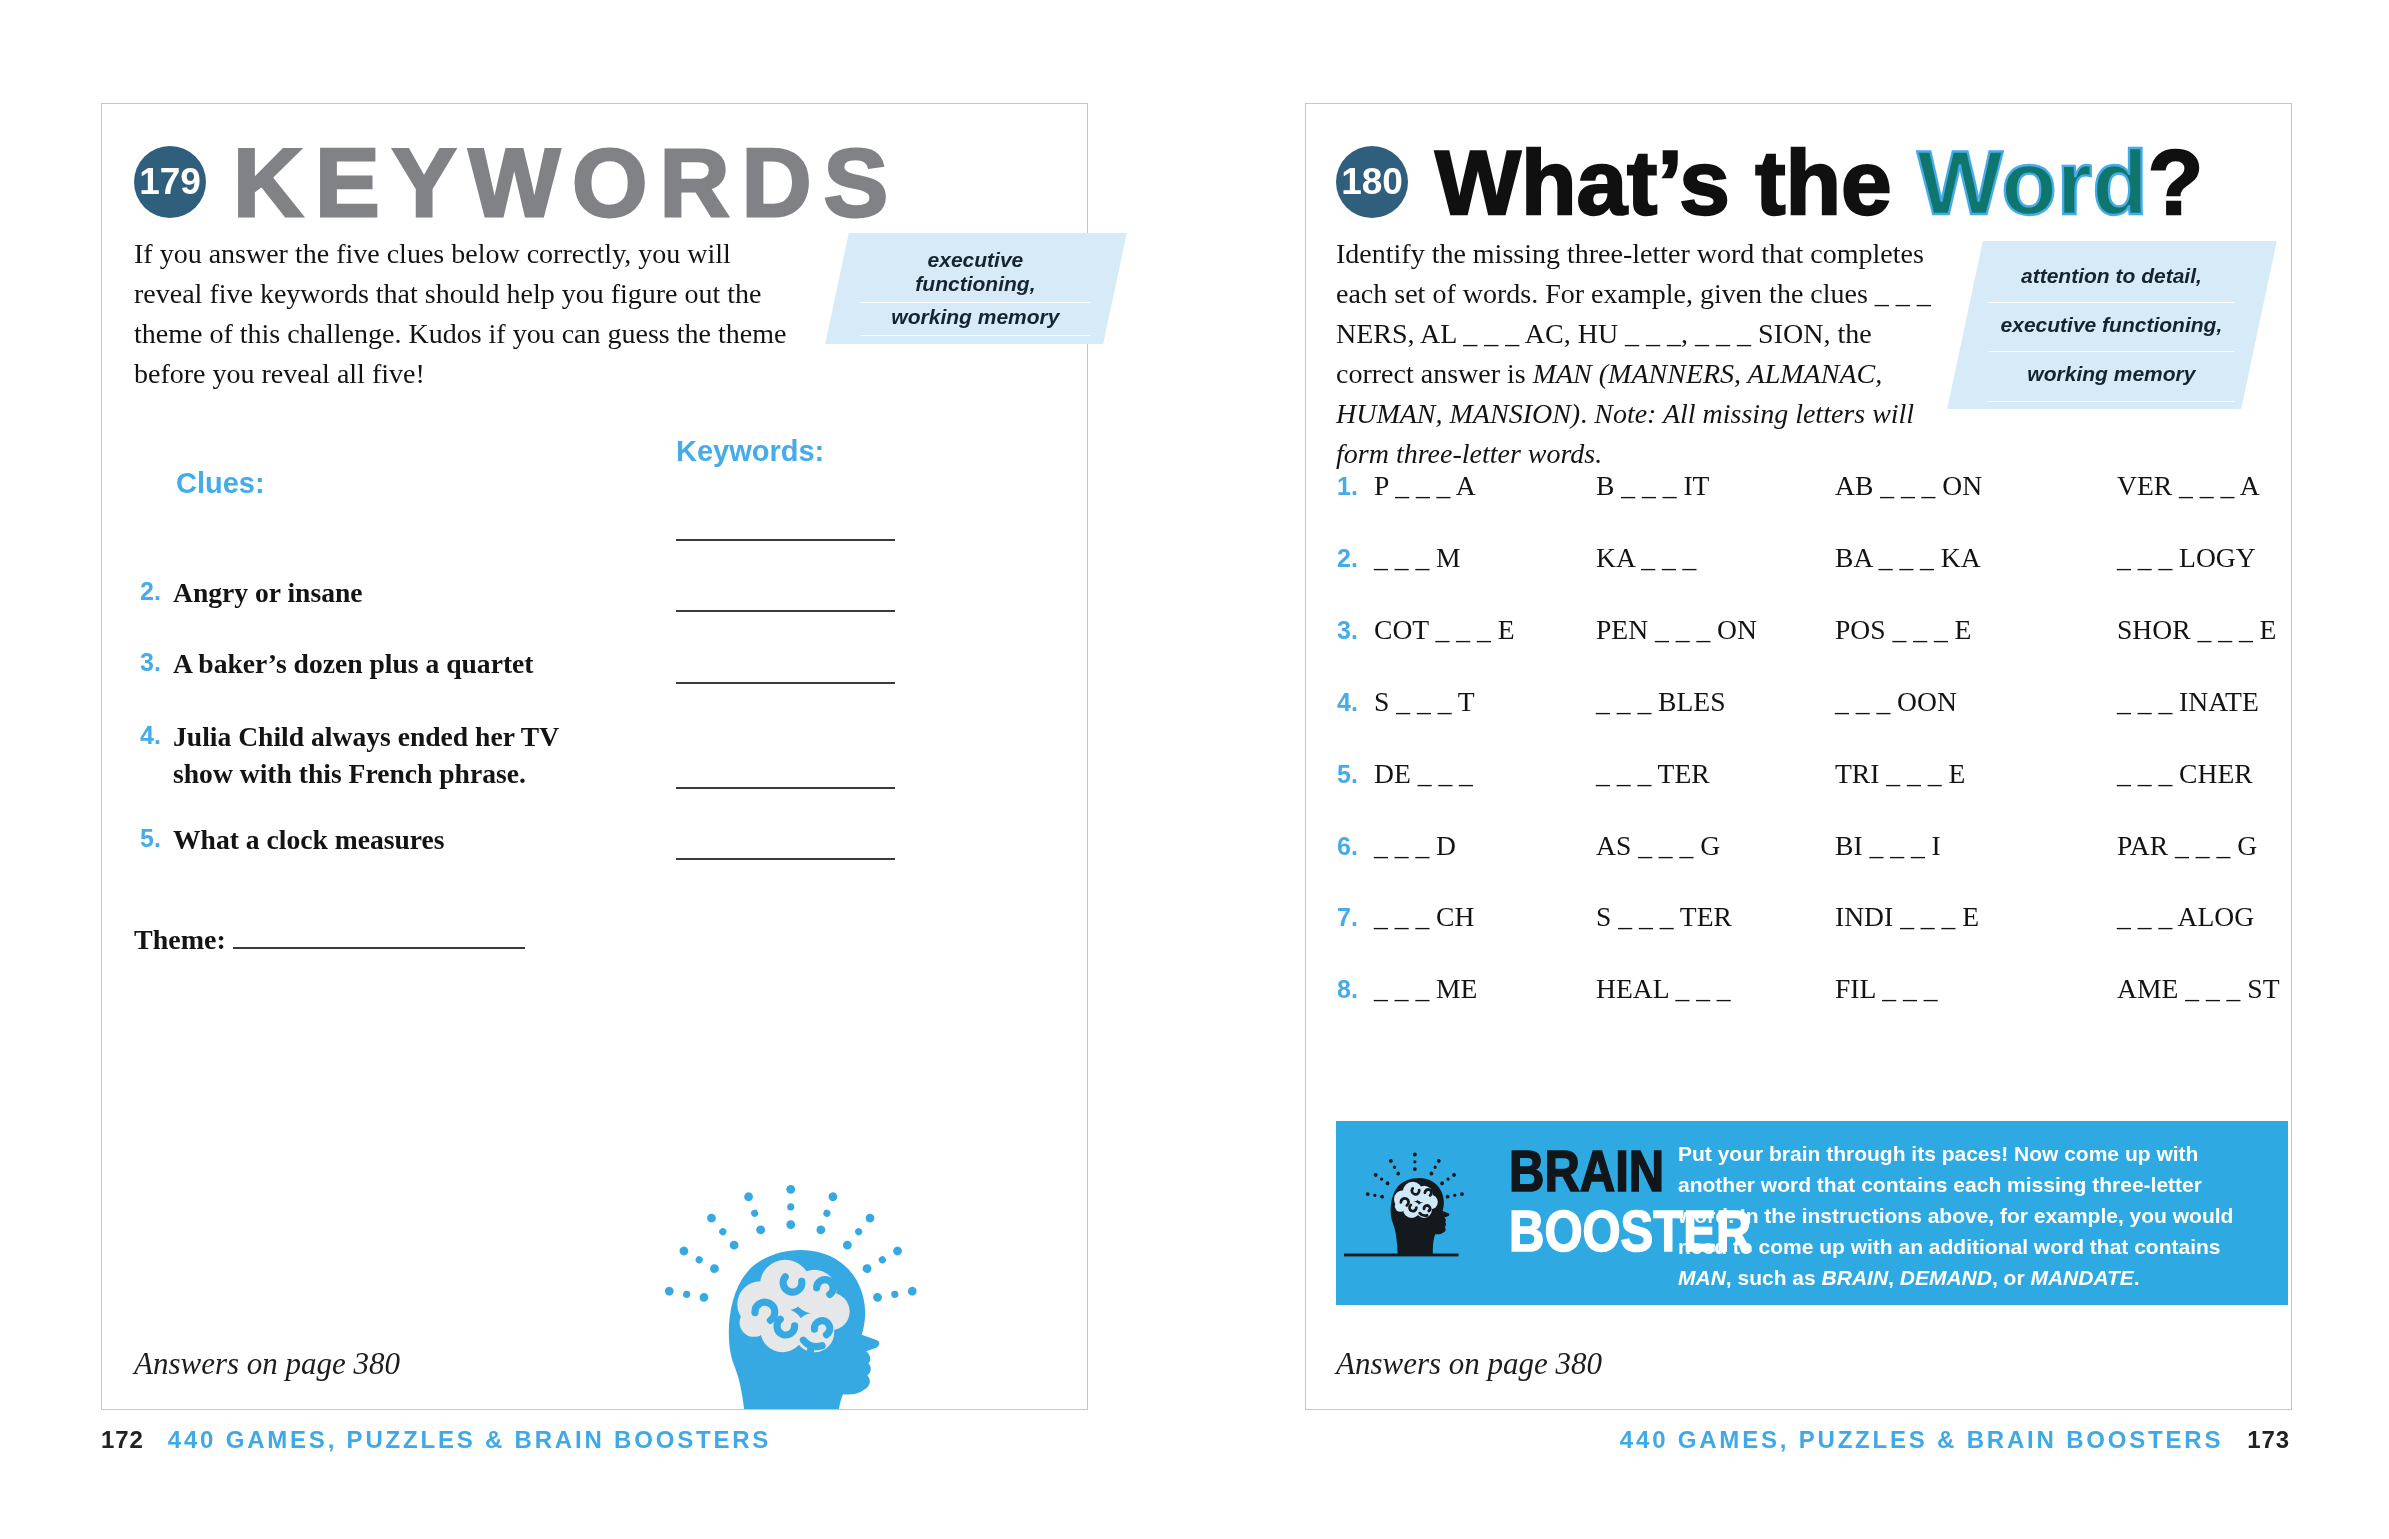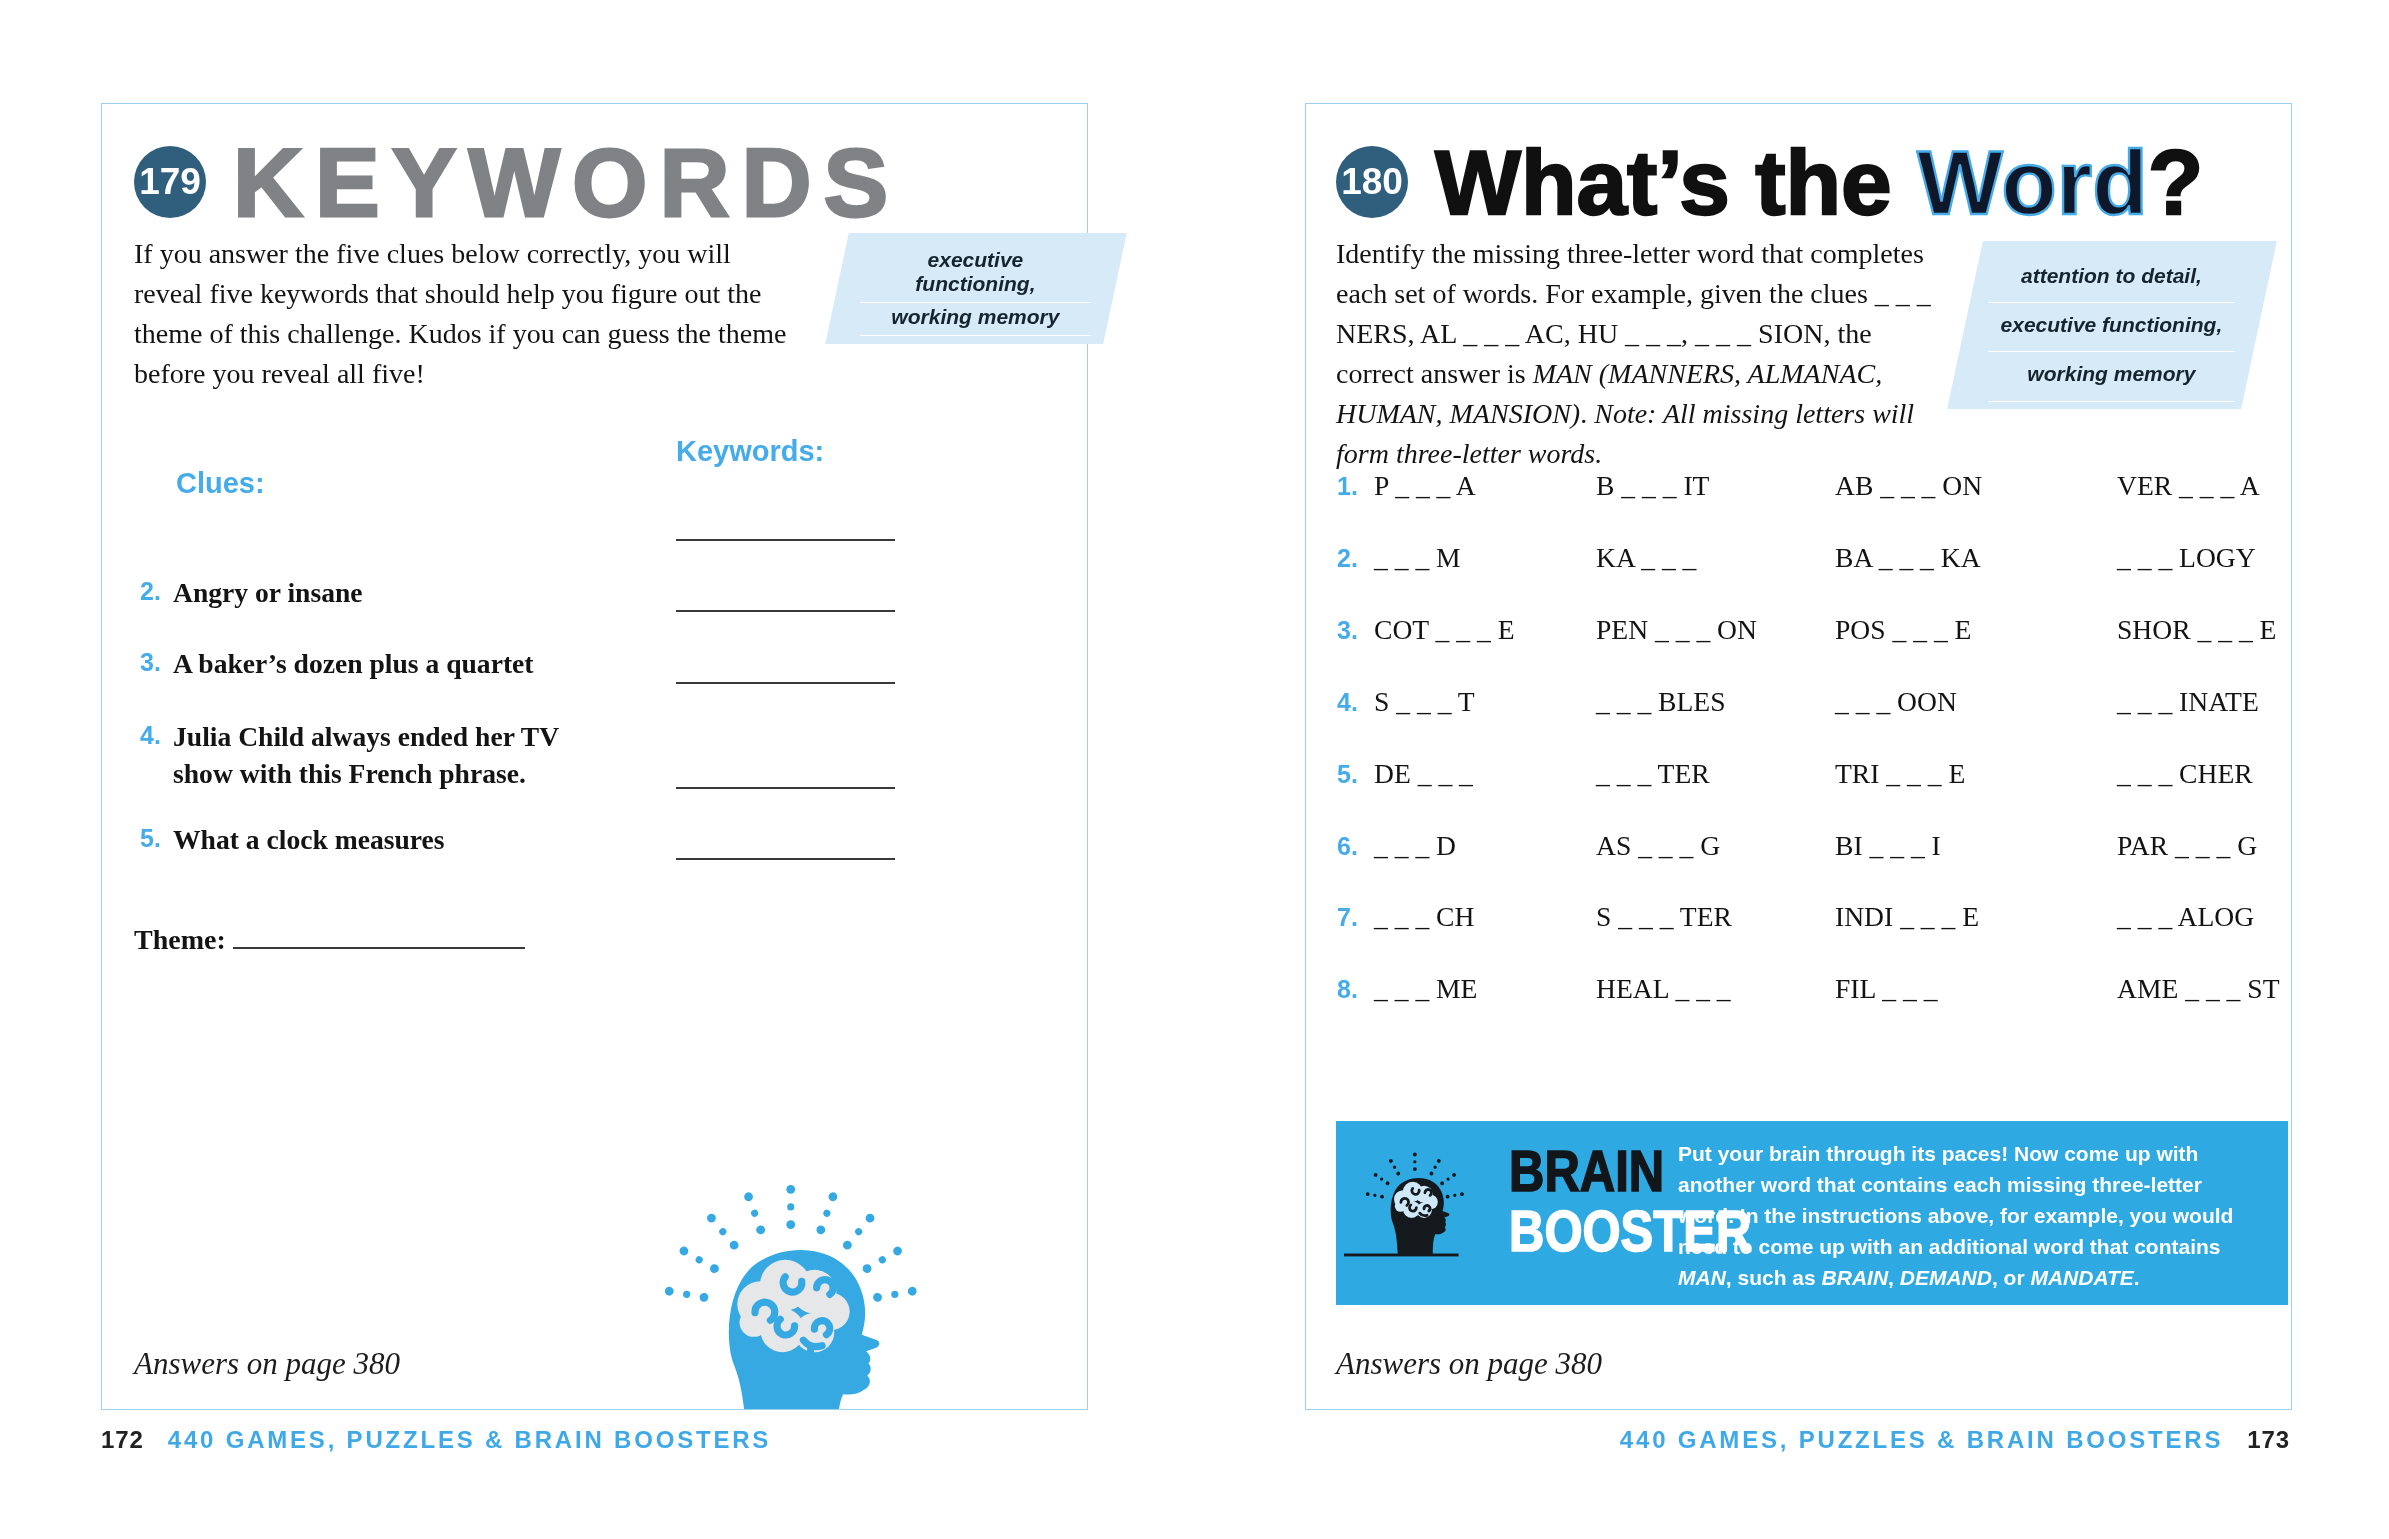--- a/index.html
+++ b/index.html
@@ -14,21 +14,21 @@
          display:flex;align-items:center;justify-content:center;
          font-family:"Liberation Sans",sans-serif;font-weight:bold;font-size:37px;color:#fff;}
 
   
   .title-gray{position:absolute;left:131px;top:27.6px;font-family:"Liberation Sans",sans-serif;
               font-weight:bold;font-size:97px;line-height:101px;color:#808285;letter-spacing:12px;
               -webkit-text-stroke:2.8px #808285;}
   .title-black{position:absolute;left:129px;top:29px;font-family:"Liberation Sans",sans-serif;
                font-weight:bold;font-size:91px;line-height:99px;color:#101010;
                -webkit-text-stroke:2.3px #101010;}
-  .title-black .blue{color:#0f172a;-webkit-text-stroke:2.3px #45abe9;}
+  .title-black .blue{color:#0f766e;-webkit-text-stroke:2.3px #45abe9;}
 
   
   .intro{font-size:28px;line-height:40px;color:#131313;}
   #intro-left{position:absolute;left:32px;top:130px;width:657px;}
   #intro-right{position:absolute;left:30px;top:130px;width:928px;}
   .intro i{font-style:italic;}
 
   
   .tag{background:#d6eaf8;transform:skewX(-12deg);padding:13px 24px 7.4px 24px;}
   .tag-inner{transform:skewX(12deg);}

